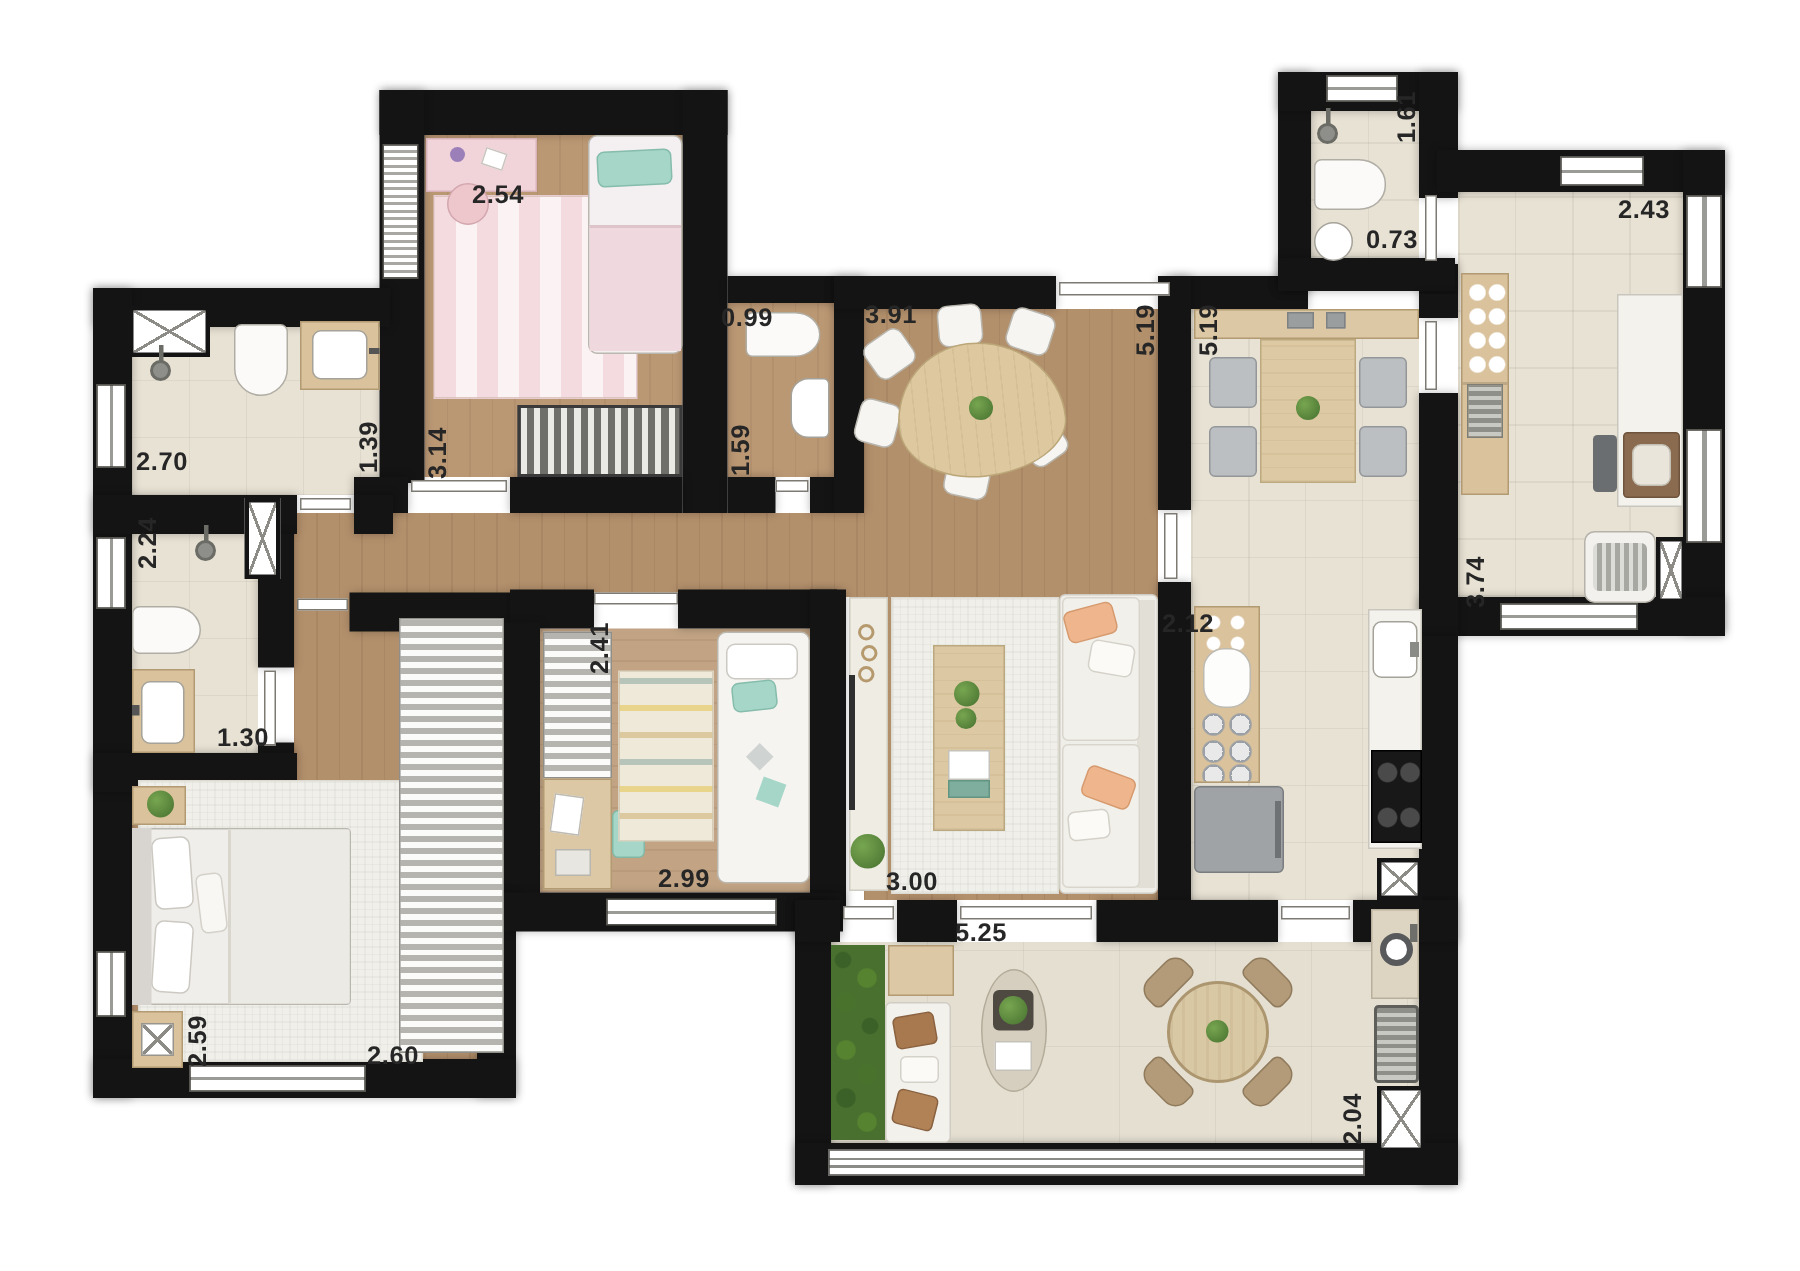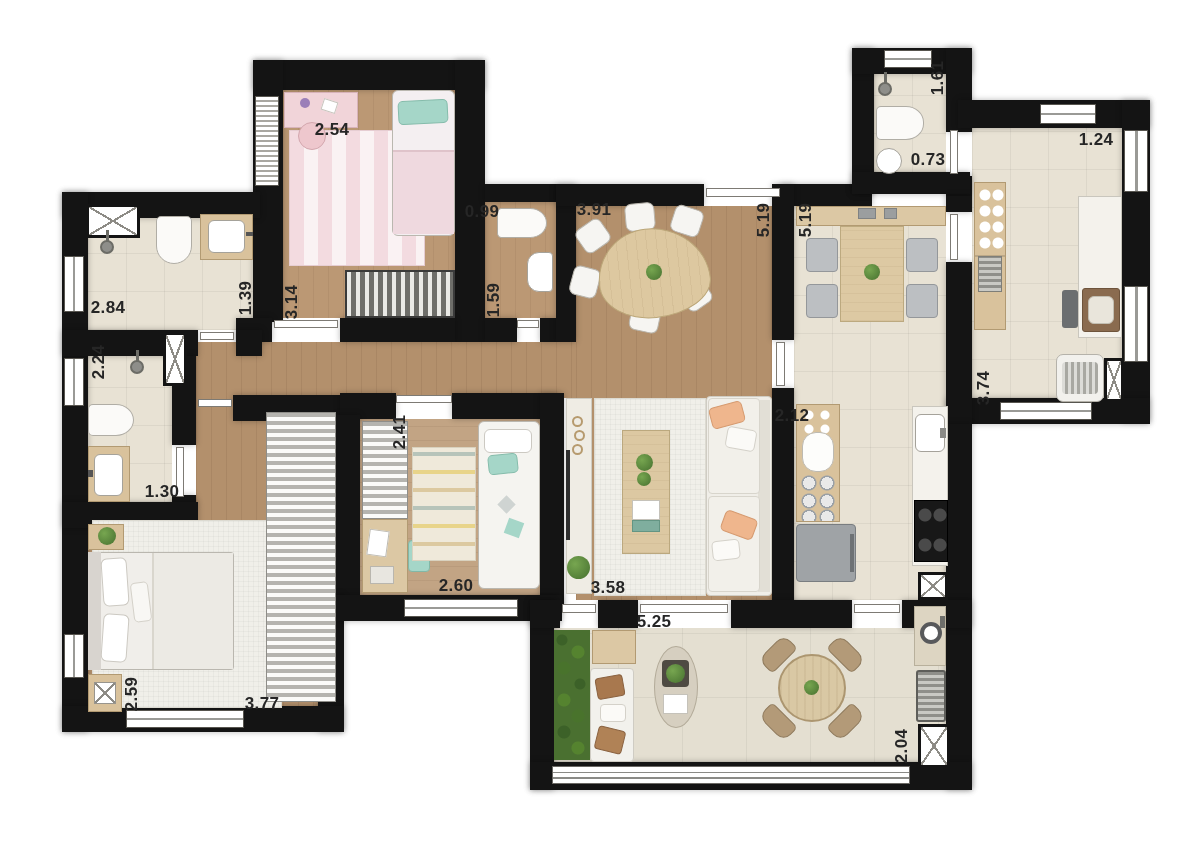--- a/index.html
+++ b/index.html
@@ -306,35 +306,35 @@
   <div class="tchr" style="left:828px;top:712px;transform:rotate(135deg)"></div>
   <div style="left:778px;top:654px;width:68px;height:68px;border-radius:50%;background:repeating-linear-gradient(90deg,rgba(120,90,50,.08) 0 2px,transparent 2px 8px),#d9c8a4;border:2px solid #ac9670;z-index:6"></div>
   <div class="plant" style="left:804px;top:680px;width:15px;height:15px;z-index:7"></div>
   <div style="left:914px;top:606px;width:32px;height:60px;background:#ddd5c2;border:1px solid #b8b09c"></div>
   <div style="left:920px;top:622px;width:22px;height:22px;border-radius:50%;background:#fff;border:4px solid #58595b"></div>
   <div style="left:940px;top:616px;width:5px;height:12px;background:#6e6e6a"></div>
   <div style="left:916px;top:670px;width:30px;height:52px;background:repeating-linear-gradient(0deg,#c9c9c4 0 3px,#8f8f8a 3px 6px);border:2px solid #5e5e5a;border-radius:3px"></div>
 
   <div class="dim" style="left:332px;top:130px">2.54</div>
   <div class="dim v" style="left:938px;top:78px">1.61</div>
-  <div class="dim" style="left:1096px;top:140px">1.24</div>
+  <div class="dim" style="left:1096px;top:140px">2.43</div>
   <div class="dim" style="left:928px;top:160px">0.73</div>
-  <div class="dim" style="left:482px;top:212px">0.99</div>
+  <div class="dim" style="left:498px;top:212px">0.99</div>
   <div class="dim" style="left:594px;top:210px">3.91</div>
   <div class="dim v" style="left:764px;top:220px">5.19</div>
   <div class="dim v" style="left:806px;top:220px">5.19</div>
-  <div class="dim" style="left:108px;top:308px">2.84</div>
+  <div class="dim" style="left:108px;top:308px">2.70</div>
   <div class="dim v" style="left:246px;top:298px">1.39</div>
   <div class="dim v" style="left:292px;top:302px">3.14</div>
   <div class="dim v" style="left:494px;top:300px">1.59</div>
   <div class="dim v" style="left:99px;top:362px">2.24</div>
   <div class="dim v" style="left:984px;top:388px">3.74</div>
   <div class="dim" style="left:162px;top:492px">1.30</div>
   <div class="dim v" style="left:400px;top:432px">2.41</div>
   <div class="dim" style="left:792px;top:416px">2.12</div>
   <div class="dim v" style="left:132px;top:694px">2.59</div>
-  <div class="dim" style="left:262px;top:704px">3.77</div>
-  <div class="dim" style="left:456px;top:586px">2.60</div>
-  <div class="dim" style="left:608px;top:588px">3.58</div>
+  <div class="dim" style="left:262px;top:704px">2.60</div>
+  <div class="dim" style="left:456px;top:586px">2.99</div>
+  <div class="dim" style="left:608px;top:588px">3.00</div>
   <div class="dim" style="left:654px;top:622px">5.25</div>
   <div class="dim v" style="left:902px;top:746px">2.04</div>
 
 </div>
 
 </body></html>

